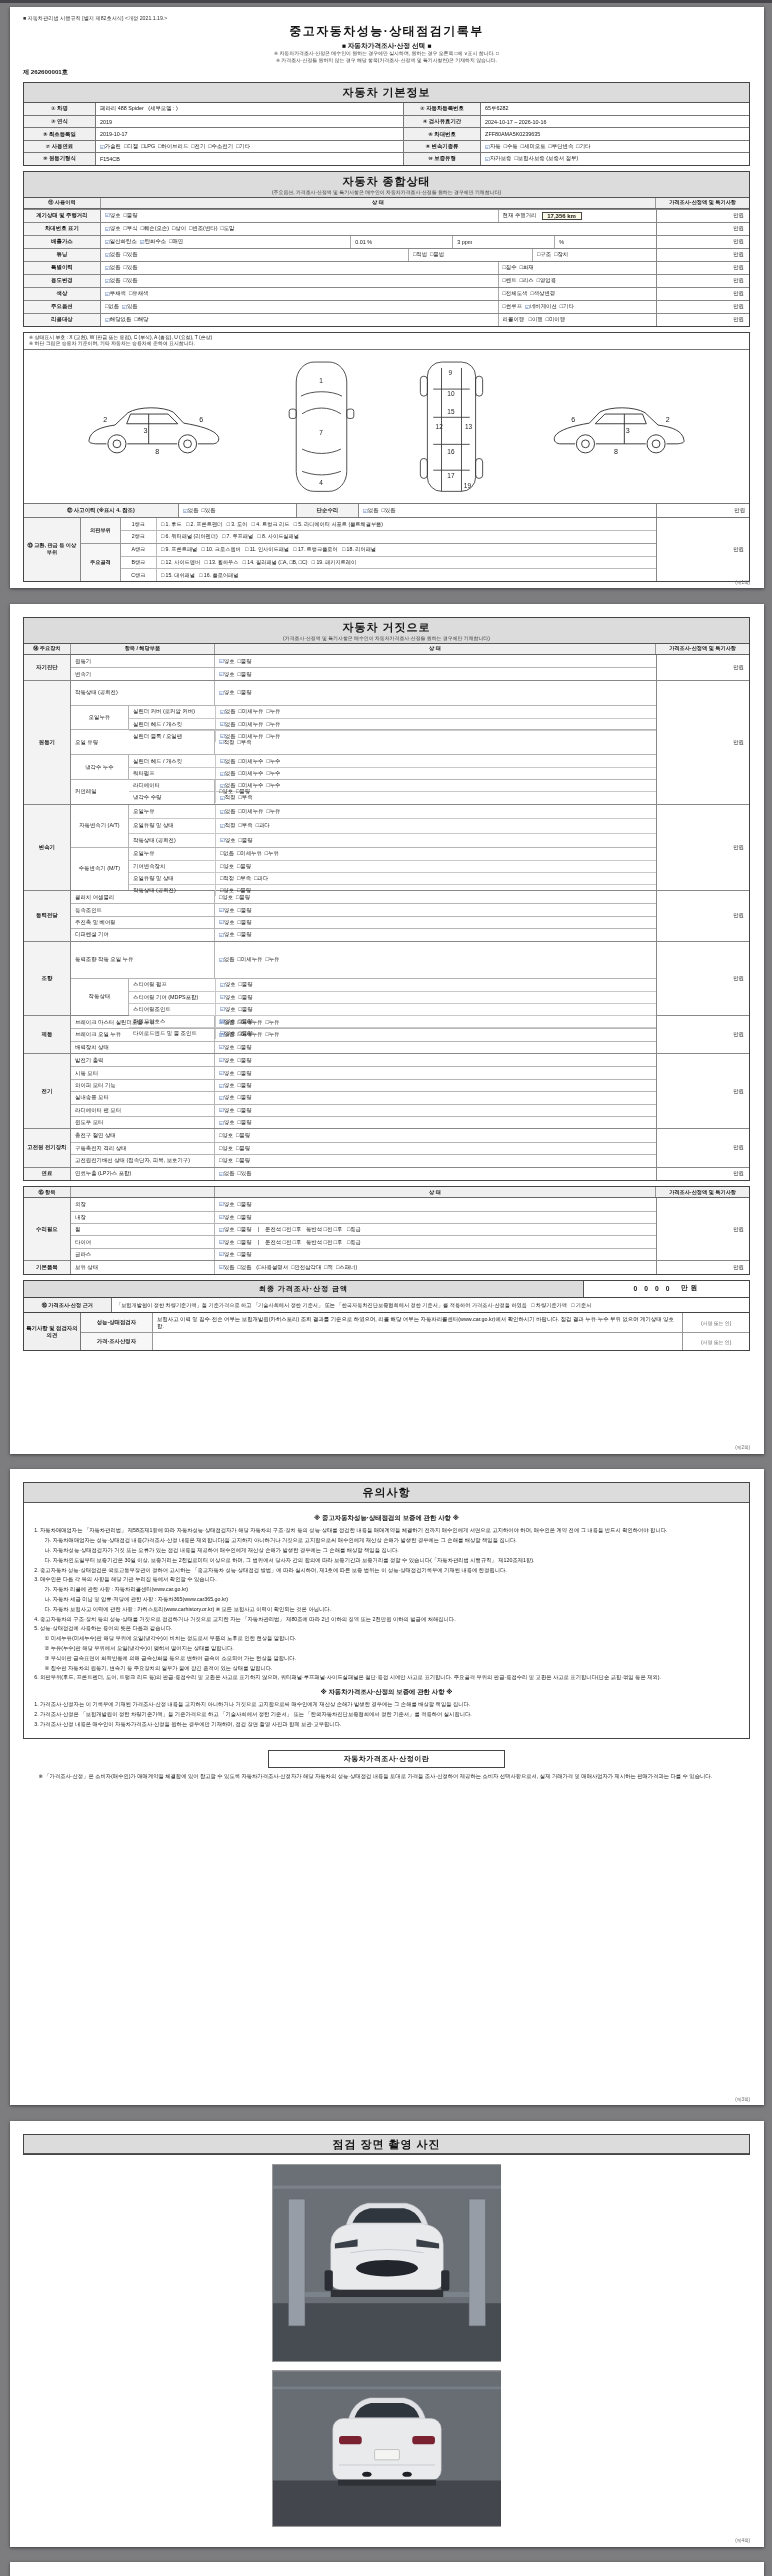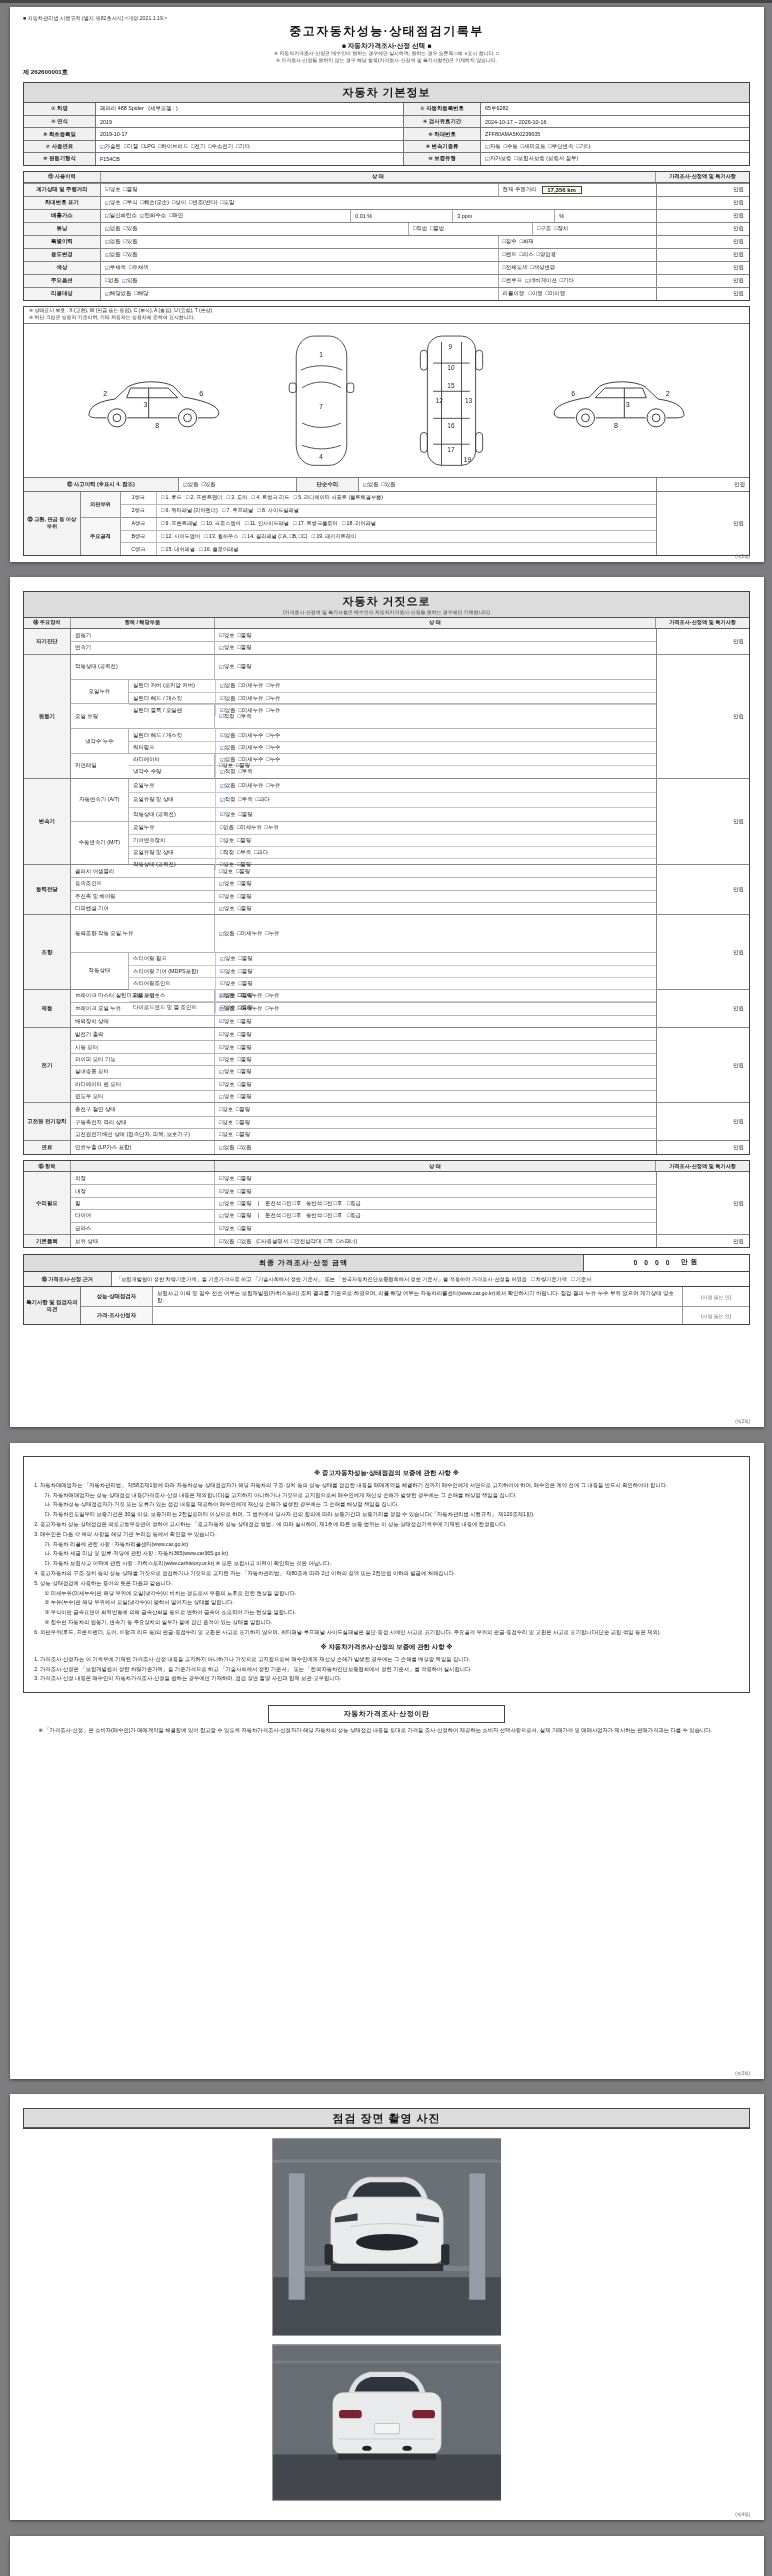--- a/index.html
+++ b/index.html
@@ -153,20 +153,24 @@
           <div class="b-row">
             <div class="b-lab">⑨ 원동기형식</div>
             <div class="b-val">F154CB</div>
             <div class="b-lab">⑩ 보증유형</div>
             <div class="b-val"><span class="ck">☑</span>자가보증  □보험사보증 (보증서 첨부)</div>
           </div>
         </div>
     </section>
 
     <section class="sec">
+      <div class="sec-bar">
+        <div class="sec-title">자동차 종합상태</div>
+        <div class="sec-note">(주요옵션, 가격조사·산정액 및 특기사항은 매수인이 자동차가격조사·산정을 원하는 경우에만 기재합니다)</div>
+      </div>
       <div class="tbl-head">
         <div class="th1">⑪ 사용이력</div>
         <div class="thf">상  태</div>
         <div class="th3">가격조사·산정액 및 특기사항</div>
       </div>
       <div>
           <div class="c-row">
             <div class="c-lab">계기상태 및 주행거리</div>
             <div class="c-mid">
               <div class="c-cell"><span><span class="ck">☑</span>양호  □불량</span></div>
@@ -710,20 +714,23 @@
             <div class="op-text"></div>
             <div class="op-sign">(서명 또는 인)</div>
           </div>
         </div>
     </div>
     <div class="page-foot">(제2쪽)</div>
   </div>
 
   <div class="page pg3">
     <section class="sec">
+      <div class="sec-bar">
+        <div class="sec-title">유의사항</div>
+      </div>
       <div class="n-body">
           <div class="n-sub">※ 중고자동차성능·상태점검의 보증에 관한 사항 ※</div>
           <div class="n-item lv0">1. 자동차매매업자는 「자동차관리법」 제58조제1항에 따라 자동차성능·상태점검자가 해당 자동차의 구조·장치 등의 성능·상태를 점검한 내용을 매매계약을 체결하기 전까지 매수인에게 서면으로 고지하여야 하며, 매수인은 계약 전에 그 내용을 반드시 확인하여야 합니다.</div>
           <div class="n-item lv1">가. 자동차매매업자는 성능·상태점검 내용(가격조사·산정 내용은 제외합니다)을 고지하지 아니하거나 거짓으로 고지함으로써 매수인에게 재산상 손해가 발생한 경우에는 그 손해를 배상할 책임을 집니다.</div>
           <div class="n-item lv1">나. 자동차성능·상태점검자가 거짓 또는 오류가 있는 점검 내용을 제공하여 매수인에게 재산상 손해가 발생한 경우에는 그 손해를 배상할 책임을 집니다.</div>
           <div class="n-item lv1">다. 자동차인도일부터 보증기간은 30일 이상, 보증거리는 2천킬로미터 이상으로 하며, 그 범위에서 당사자 간의 합의에 따라 보증기간과 보증거리를 정할 수 있습니다(「자동차관리법 시행규칙」 제120조제1항).</div>
           <div class="n-item lv0">2. 중고자동차 성능·상태점검은 국토교통부장관이 정하여 고시하는 「중고자동차 성능·상태점검 방법」에 따라 실시하며, 제1호에 따른 보증 범위는 이 성능·상태점검기록부에 기재된 내용에 한정됩니다.</div>
           <div class="n-item lv0">3. 매수인은 다음 각 목의 사항을 해당 기관 누리집 등에서 확인할 수 있습니다.</div>
           <div class="n-item lv1">가. 자동차 리콜에 관한 사항 : 자동차리콜센터(www.car.go.kr)</div>
           <div class="n-item lv1">나. 자동차 세금 미납 및 압류·저당에 관한 사항 : 자동차365(www.car365.go.kr)</div>

